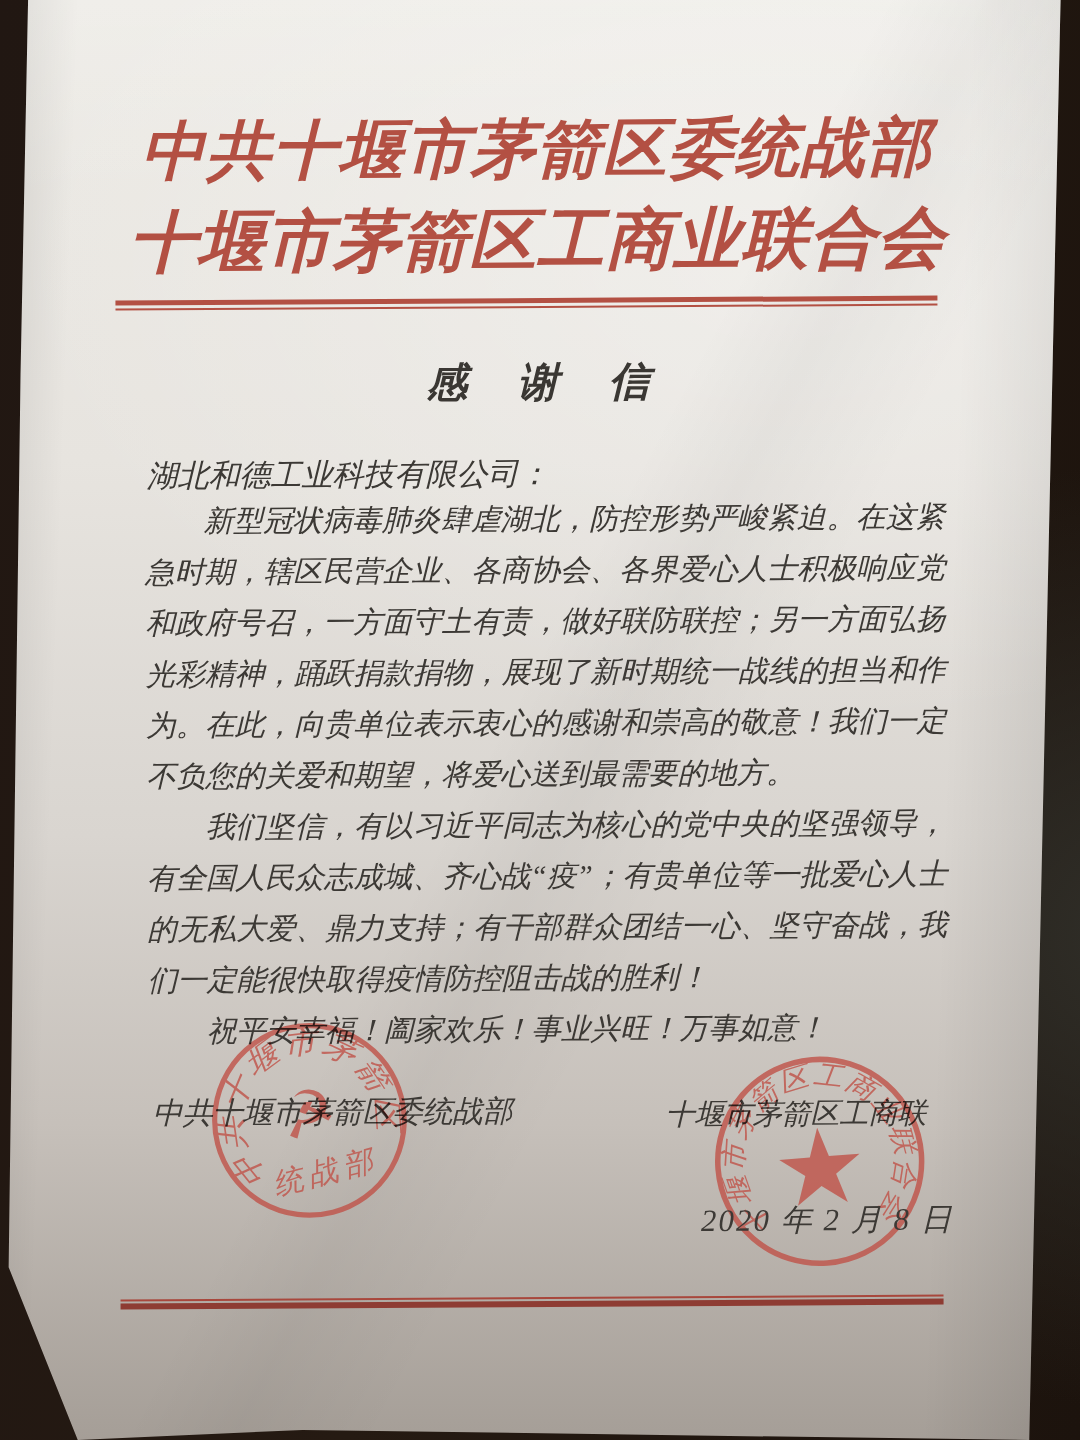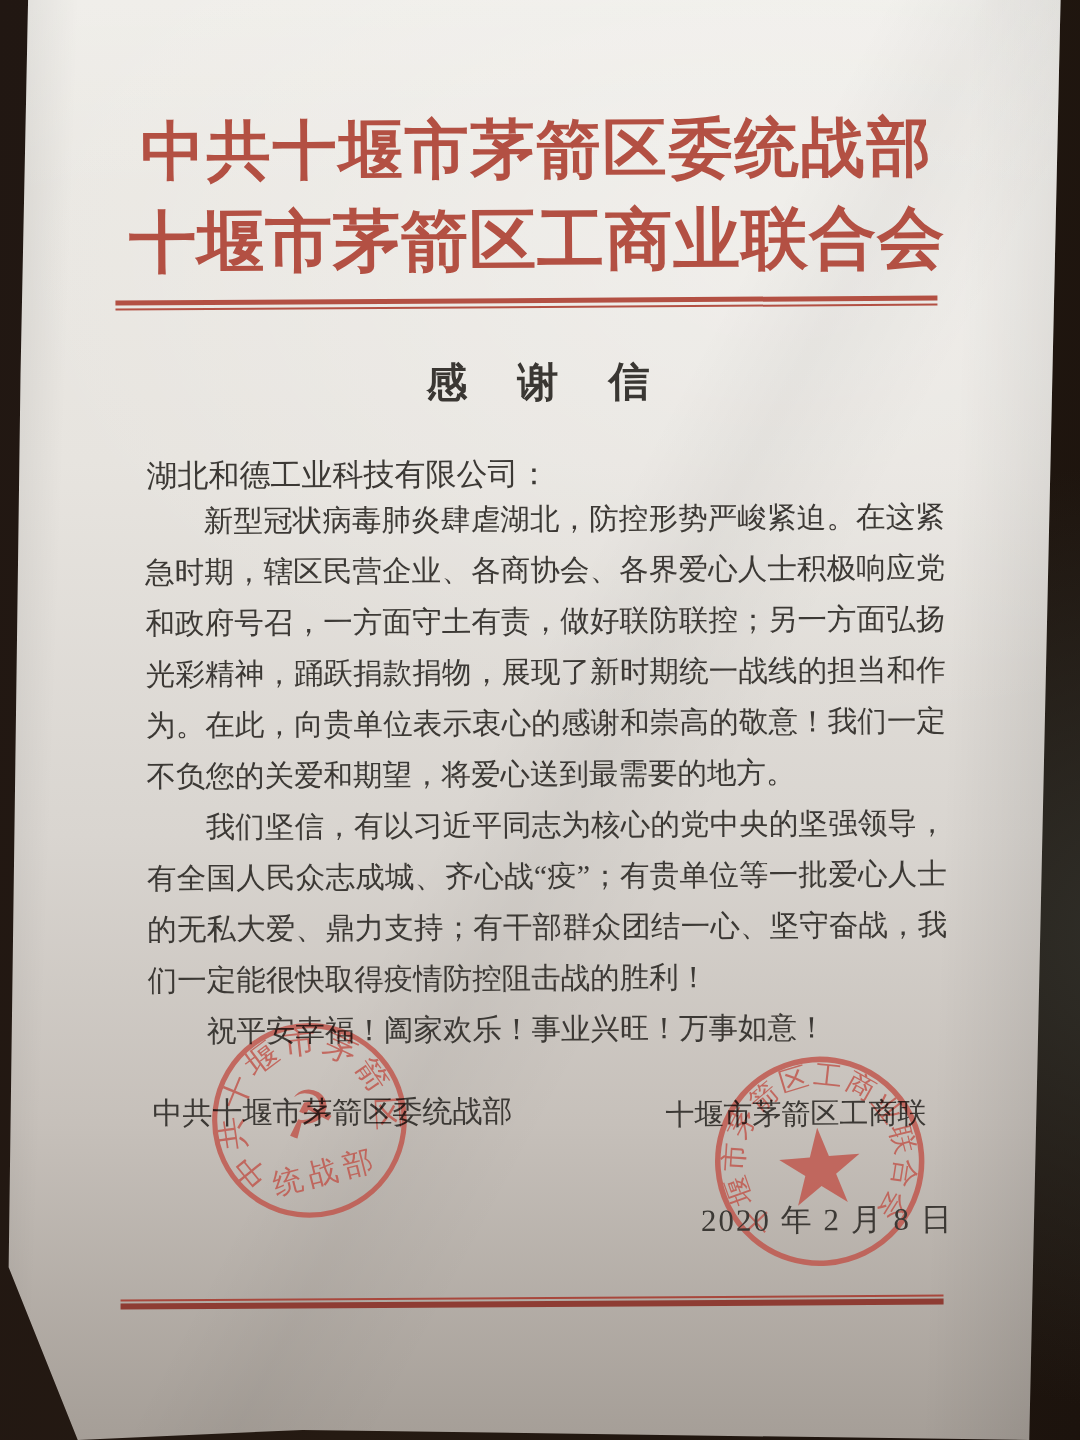--- a/index.html
+++ b/index.html
@@ -10,20 +10,21 @@
       linear-gradient(100deg,#211712 0%, #251a12 45%, #1c130d 100%);
     font-family:"Liberation Serif","DejaVu Serif",serif;
   }
   .paper{
     position:absolute;inset:0;
     clip-path:polygon(2.6% 0%, 98.2% 0%, 95.3% 100%, 66% 99.7%, 28% 99.3%, 7.2% 100%, 0.8% 88%, 1.9% 26%);
     background:
       radial-gradient(120% 55% at 72% 18%, rgba(255,255,255,0.30), rgba(255,255,255,0) 60%),
       linear-gradient(92deg, rgba(0,0,0,0.10) 0%, rgba(0,0,0,0) 7%, rgba(0,0,0,0) 86%, rgba(0,0,0,0.12) 100%),
       linear-gradient(180deg, #edebe6 0%, #e7e4df 32%, #d9d5d0 58%, #c6c0ba 78%, #a59e97 100%);
+    font-style: italic;
   }
   .paper-shade{
     position:absolute;inset:0;pointer-events:none;
     background:
       linear-gradient(118deg, rgba(0,0,0,0) 48%, rgba(0,0,0,0.035) 54%, rgba(0,0,0,0) 62%),
       linear-gradient(180deg, rgba(255,255,255,0.16) 0%, rgba(255,255,255,0) 14%);
   }
   .content{position:absolute;inset:0;transform:rotate(-0.35deg);}
   .org-line{position:absolute;left:0;width:100%;text-align:center;font-weight:bold;line-height:1;}
   .org-line-1{top:118px;font-size:64px;letter-spacing:2px;}

